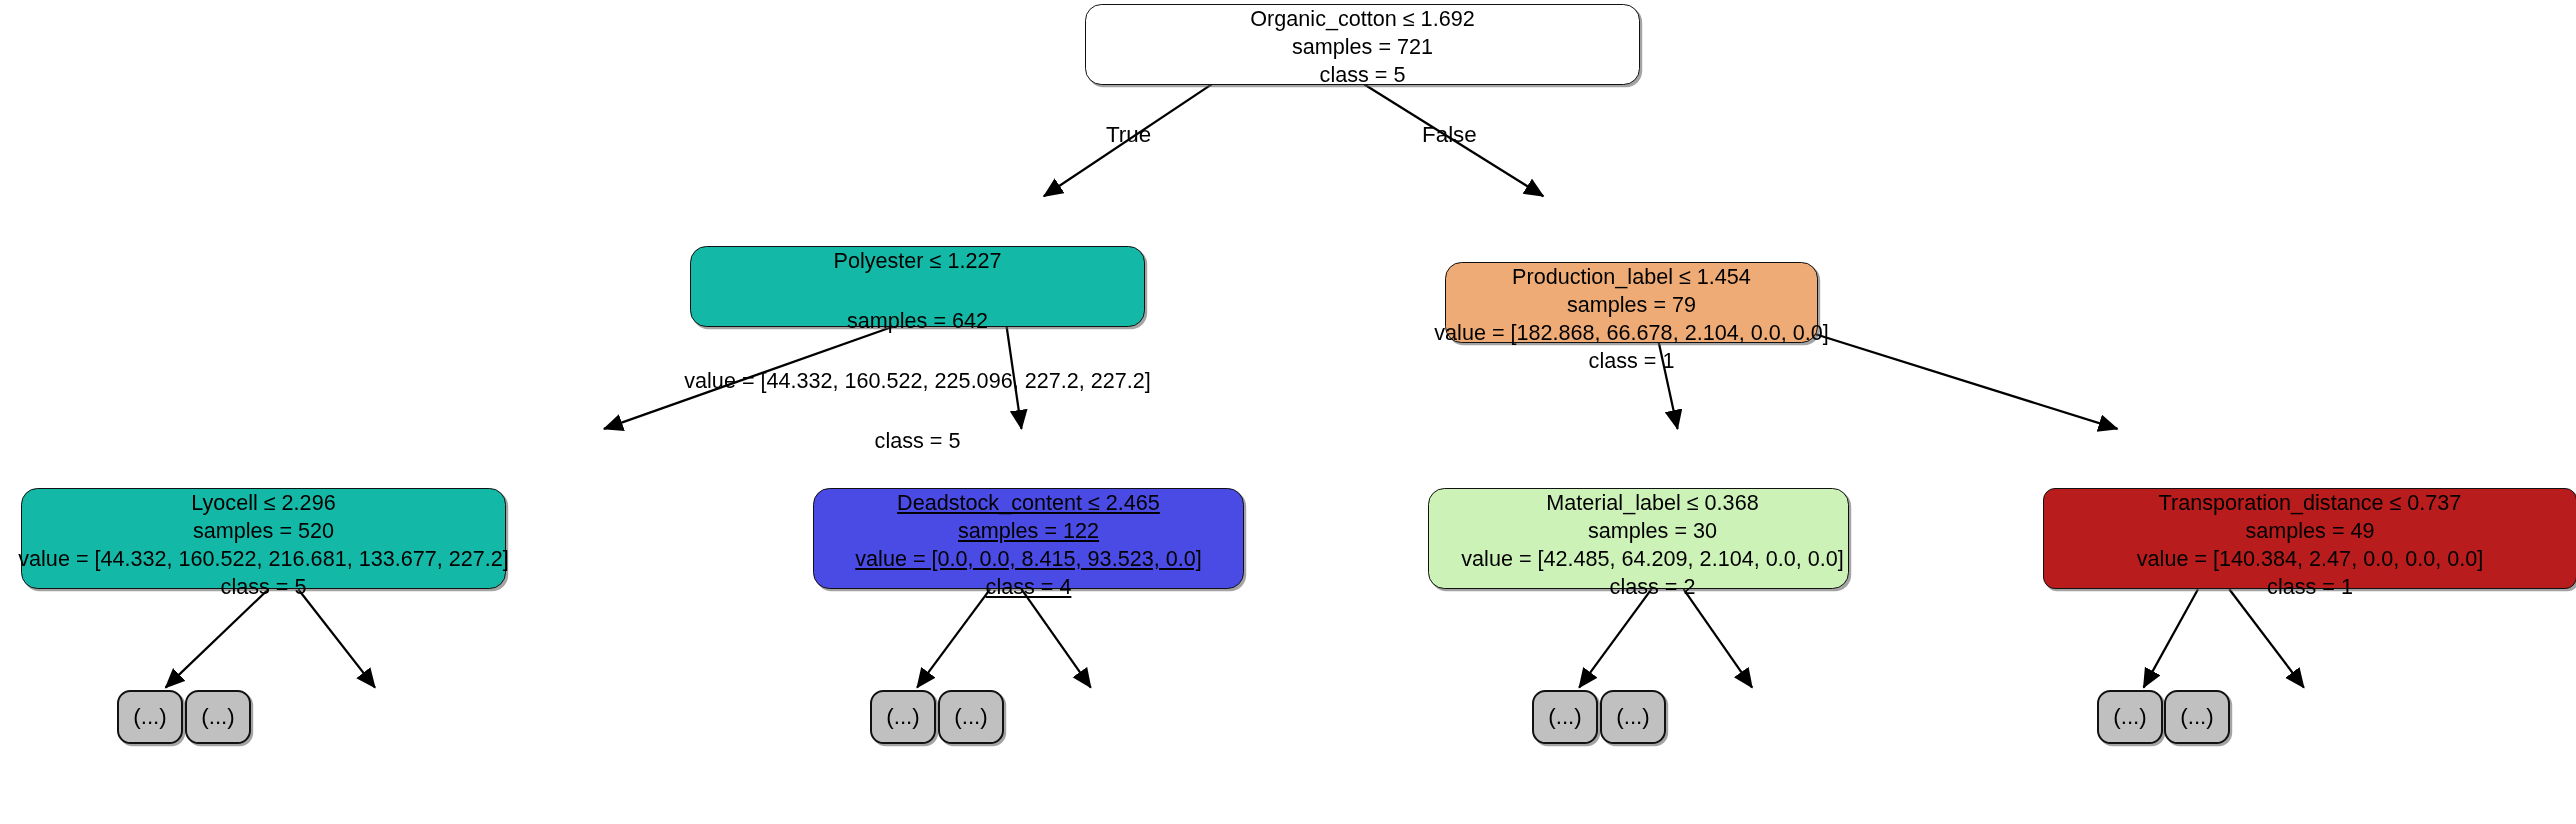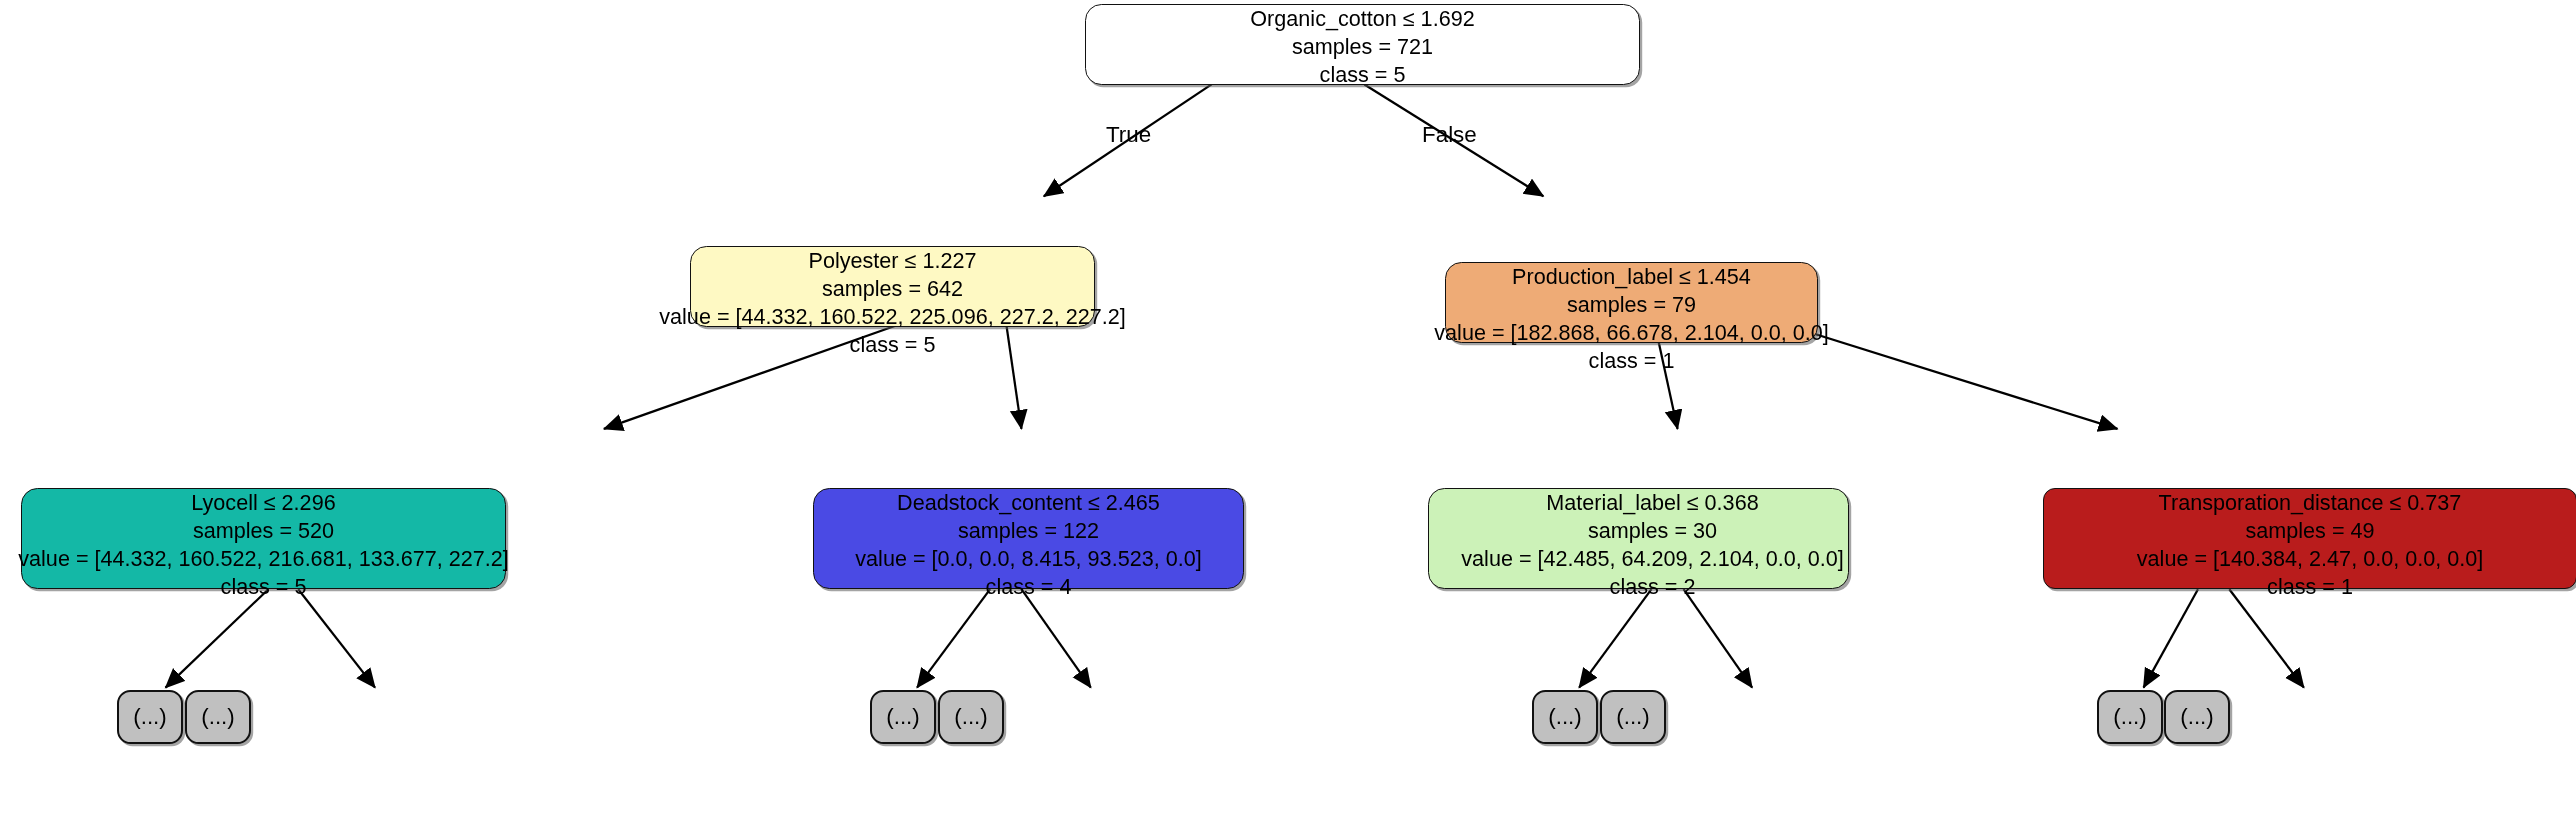--- a/index.html
+++ b/index.html
@@ -98,42 +98,42 @@
 
   <div class="node" style="left:1085px; top:3.7px; width:555px; height:81px; background:#ffffff;">
     <span class="ln">Organic_cotton ≤ 1.692</span>
     <span class="ln">samples = 721</span>
     <span class="ln">class = 5</span>
   </div>
 
   <div class="edge-label" style="left:1106px; top:78px;">True</div>
   <div class="edge-label" style="left:1422px; top:78px;">False</div>
 
-  <div class="node" style="left:690px; top:246px; width:405px; height:81px; background:#fef9c3;">
+  <div class="node" style="left:690px; top:246px; width:455px; height:81px; background:#14b8a6;gap:32px;">
     <span class="ln">Polyester ≤ 1.227</span>
     <span class="ln">samples = 642</span>
     <span class="ln">value = [44.332, 160.522, 225.096, 227.2, 227.2]</span>
     <span class="ln">class = 5</span>
   </div>
 
   <div class="node" style="left:1445px; top:262px; width:373px; height:81px; background:#eeab76;">
     <span class="ln">Production_label ≤ 1.454</span>
     <span class="ln">samples = 79</span>
     <span class="ln">value = [182.868, 66.678, 2.104, 0.0, 0.0]</span>
     <span class="ln">class = 1</span>
   </div>
 
   <div class="node" style="left:21px; top:488px; width:485px; height:101px; background:#14b8a6;">
     <span class="ln">Lyocell ≤ 2.296</span>
     <span class="ln">samples = 520</span>
     <span class="ln">value = [44.332, 160.522, 216.681, 133.677, 227.2]</span>
     <span class="ln">class = 5</span>
   </div>
 
-  <div class="node" style="left:813px; top:488px; width:431px; height:101px; background:#4a4ae4;">
+  <div class="node" style="left:813px; top:488px; width:431px; height:101px; background:#4a4ae4;text-decoration:underline;">
     <span class="ln">Deadstock_content ≤ 2.465</span>
     <span class="ln">samples = 122</span>
     <span class="ln">value = [0.0, 0.0, 8.415, 93.523, 0.0]</span>
     <span class="ln">class = 4</span>
   </div>
 
   <div class="node" style="left:1428px; top:488px; width:421px; height:101px; background:#ccf2b8;padding-left:28px;">
     <span class="ln">Material_label ≤ 0.368</span>
     <span class="ln">samples = 30</span>
     <span class="ln">value = [42.485, 64.209, 2.104, 0.0, 0.0]</span>

